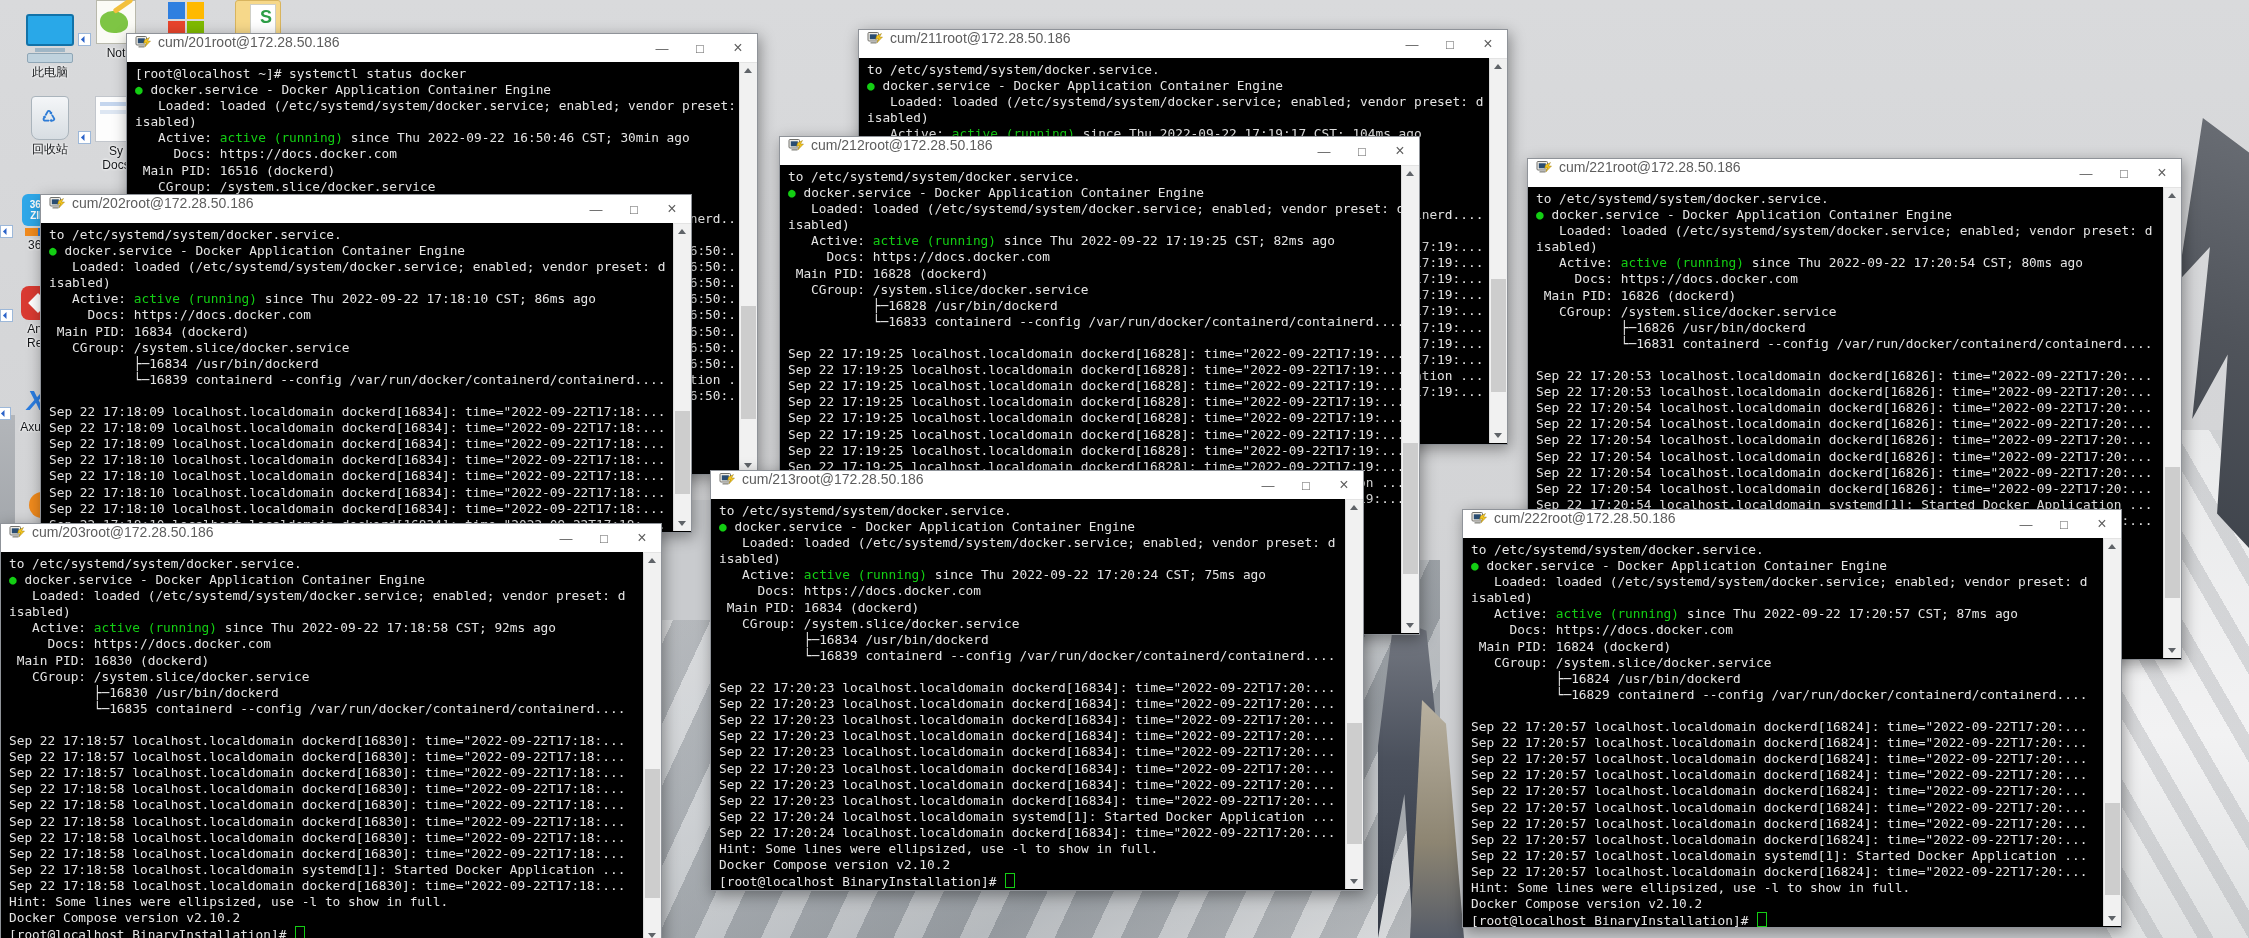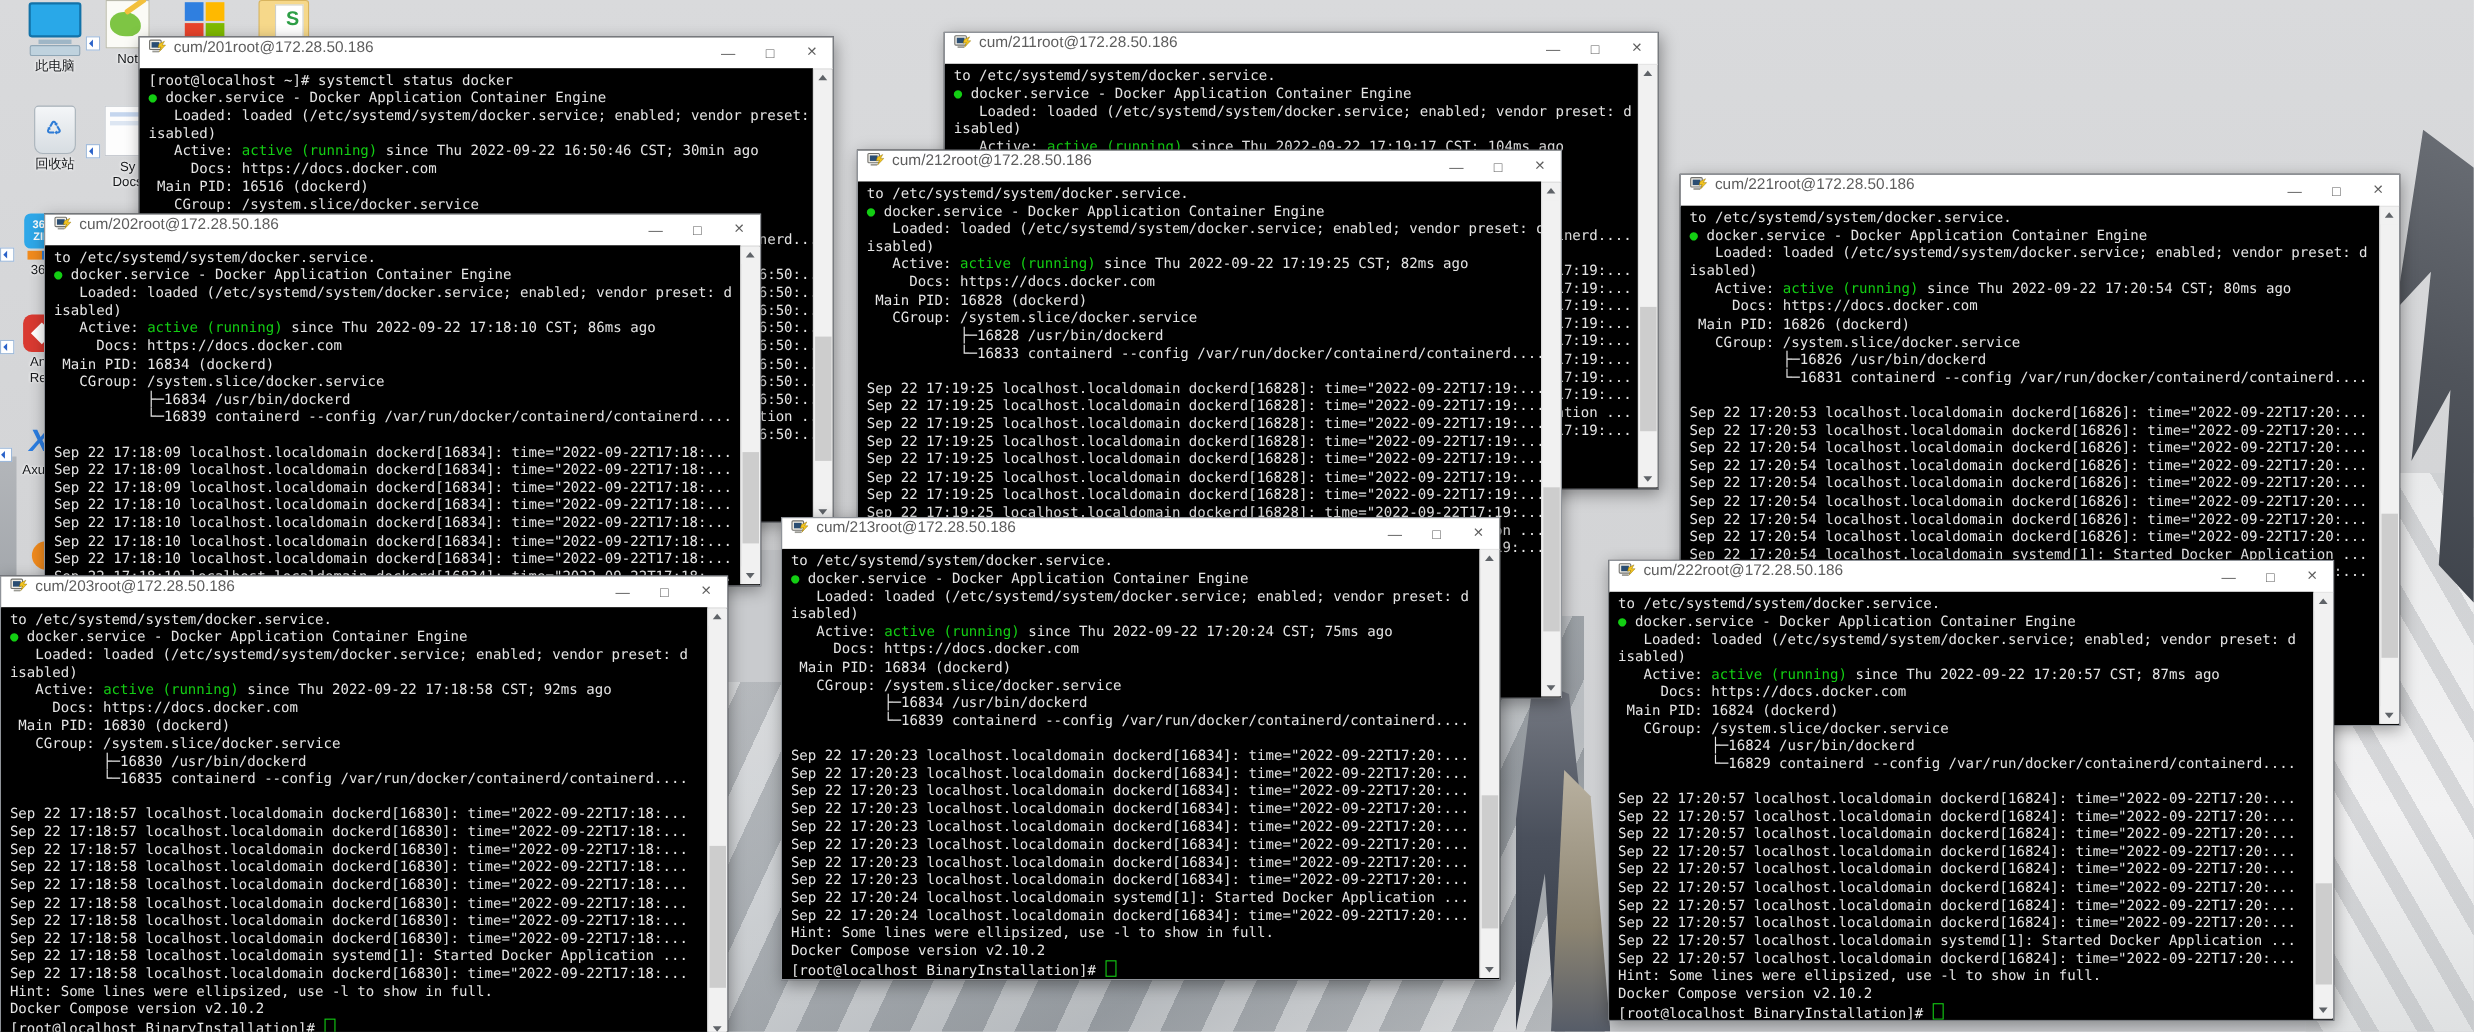--- a/index.html
+++ b/index.html
@@ -71,21 +71,21 @@
 
 <div id="desktop">
   <div class="art art-cloth"></div>
   <div class="art art-knight"></div>
   <div class="art art-knight2"></div>
   <div class="art art-right-white"></div>
   <div class="art art-right-shards"></div>
   <div class="art art-left-band"></div>
   <div class="art art-mid-gap"></div>
   <div id="icon-layer">
-      <div class="dicon" style="left: 14px; top: 2px;">
+      <div class="dicon" style="left: 14px; top: 14px;">
         <div class="glyph">
           <div style="width:44px;height:28px;background:#29a8e8;border:2px solid #1272a8;border-radius:3px;margin:0 auto"></div>
           <div style="width:30px;height:4px;background:#9fb6c6;margin:2px auto 0"></div>
           <div style="width:44px;height:8px;background:#bfd2de;border:1px solid #8fa6b6;border-radius:2px;margin:1px auto 0"></div>
         </div>
         <div class="lbl">此电脑</div>
       </div>
       <div class="dicon" style="left: 80px; top: 0px;">
         <div class="glyph">
           <div style="width:38px;height:42px;background:#fbfbf6;border:1px solid #b9b9ac;margin:0 auto;position:relative">

